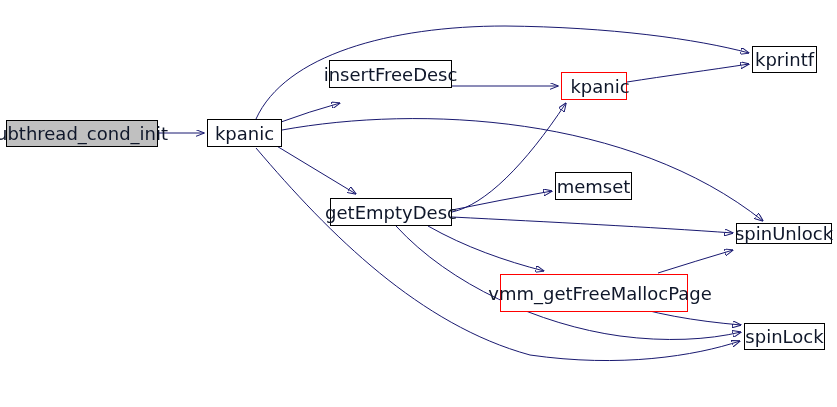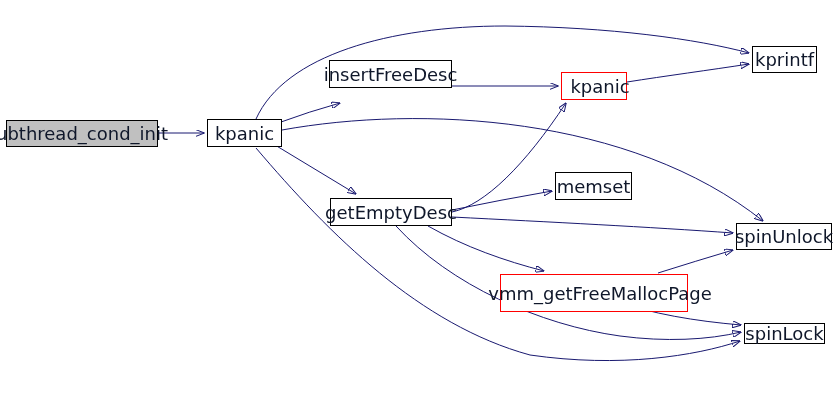--- a/index.html
+++ b/index.html
@@ -73,25 +73,25 @@
   </div>
 
   <div class="node" style="left:330px;top:198px;width:122px;height:28px">
     <span>getEmptyDesc</span>
   </div>
 
   <div class="node" style="left:555px;top:172px;width:77px;height:28px">
     <span>memset</span>
   </div>
 
-  <div class="node" style="left:736px;top:223px;width:96px;height:27px">
+  <div class="node" style="left:736px;top:223px;width:96px;height:21px">
     <span>spinUnlock</span>
   </div>
 
   <div class="node truncated" style="left:500px;top:274px;width:188px;height:38px">
     <span>vmm_getFreeMallocPage</span>
   </div>
 
-  <div class="node" style="left:744px;top:323px;width:81px;height:21px">
+  <div class="node" style="left:744px;top:323px;width:81px;height:27px">
     <span>spinLock</span>
   </div>
 
 </div>
 
 </body></html>

